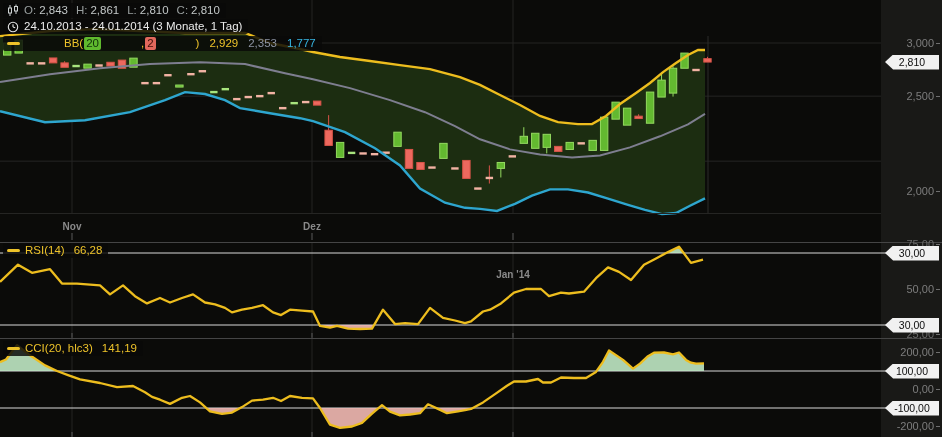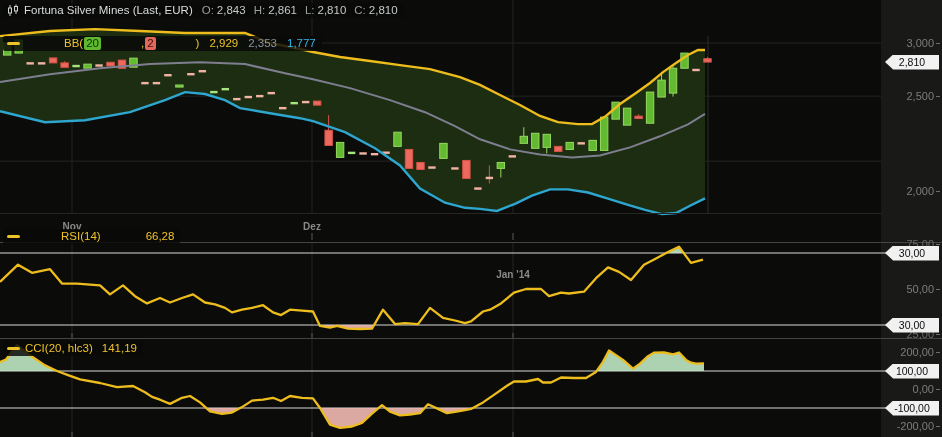--- a/index.html
+++ b/index.html
@@ -168,47 +168,56 @@
 
   <div class="chip-row" style="left:3px;top:3px;">
     <span style="margin-right:5px;display:inline-flex;">
       <svg width="12" height="13" viewBox="0 0 12 13">
         <line x1="3" y1="1" x2="3" y2="12" stroke="#cfd4d4" stroke-width="1"></line>
         <rect x="1.5" y="4" width="3" height="5" fill="#131311" stroke="#cfd4d4" stroke-width="1"></rect>
         <line x1="9" y1="0.5" x2="9" y2="10" stroke="#cfd4d4" stroke-width="1"></line>
         <rect x="7.5" y="2.5" width="3" height="4.5" fill="#131311" stroke="#cfd4d4" stroke-width="1"></rect>
       </svg>
     </span>
-    <span class="ttl">Fortuna Silver Mines (Last, EUR)</span>
     <span style="display:inline-flex;">
       <span class="k" style="margin-left:0;">O:</span>
       <span class="v">2,843</span>
       <span class="k">H:</span>
       <span class="v">2,861</span>
       <span class="k">L:</span>
       <span class="v">2,810</span>
       <span class="k">C:</span>
       <span class="v">2,810</span>
     </span>
   </div>
 
+  <div class="chip-row" style="left:3px;top:19px;">
+    <span style="display:inline-flex;">
+      <svg width="12" height="12" viewBox="0 0 12 12">
+        <circle cx="6" cy="6" r="4.7" fill="none" stroke="#e3e3e3" stroke-width="1.1"></circle>
+        <line x1="6" y1="6" x2="6" y2="3.2" stroke="#e3e3e3" stroke-width="1.1"></line>
+        <line x1="6" y1="6" x2="8.2" y2="6.8" stroke="#e3e3e3" stroke-width="1.1"></line>
+      </svg>
+    </span>
+    <span class="date-txt">24.10.2013 - 24.01.2014 (3 Monate, 1 Tag)</span>
+  </div>
 
   <div class="chip-row" style="left:3px;top:36px;">
     <span class="swatch"></span>
     <span class="yellow">BB(</span>
     <span class="bb-box-g">20</span>
     <span class="yellow">, </span>
     <span class="bb-box-r">2</span>
     <span class="yellow">)</span>
     <span class="bbv1">2,929</span>
     <span class="bbv2">2,353</span>
     <span class="bbv3">1,777</span>
   </div>
 
-  <div class="chip-row" style="left:3px;top:229px;gap:36px;">
+  <div class="chip-row" style="left:3px;top:243px;">
     <span class="swatch"></span>
     <span class="ind-name">RSI(14)</span>
     <span class="ind-val">66,28</span>
   </div>
 
   <div class="chip-row" style="left:3px;top:341px;justify-content:space-between;">
     <span class="swatch"></span>
     <span class="ind-name">CCI(20, hlc3)</span>
     <span class="ind-val">141,19</span>
   </div>

